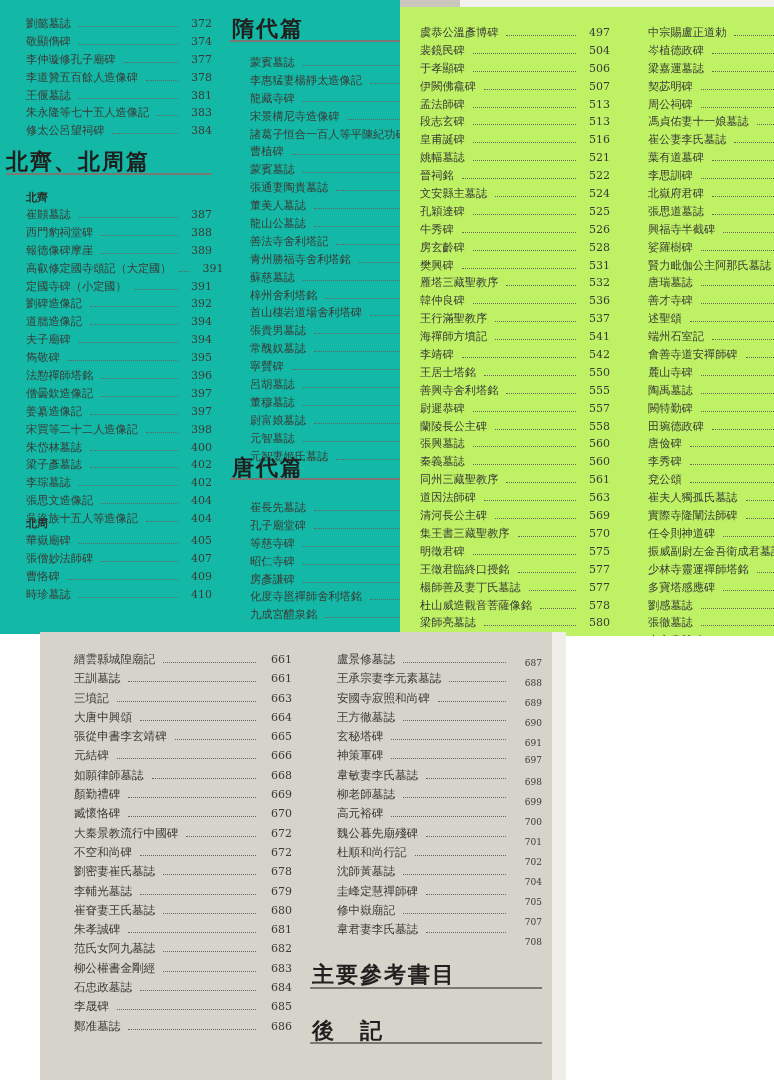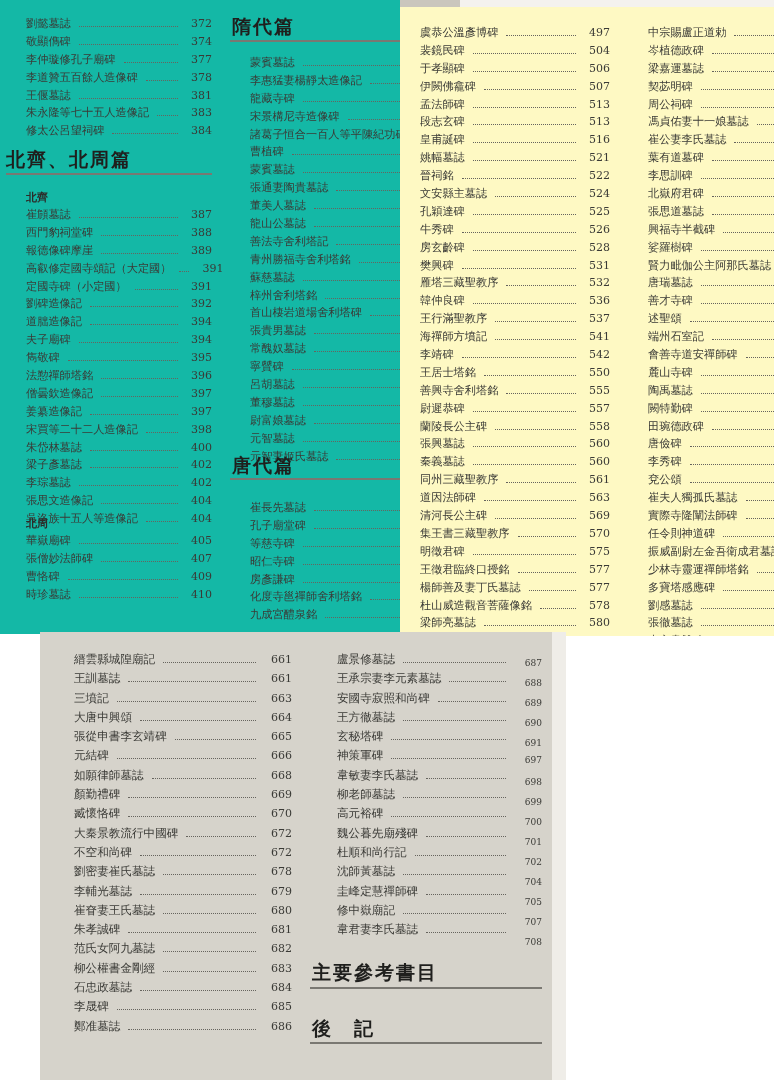--- a/index.html
+++ b/index.html
@@ -4,39 +4,39 @@
 <style>
   html, body { margin:0; padding:0; }
   body {
     width:774px; height:1080px; position:relative; overflow:hidden;
     background:#ffffff;
     font-family:"DejaVu Serif", "Liberation Serif", serif;
     color:#3a3a36;
   }
   .page { position:absolute; overflow:hidden; }
   .p1 { left:0; top:0; width:412px; height:634px; background:#14b8a6; }
-  .p2 { left:400px; top:0; width:374px; height:636px; background:#fef9c3; }
+  .p2 { left:400px; top:0; width:374px; height:636px; background:#bef264; }
   .p2top { position:absolute; left:0; top:0; width:374px; height:7px; background:#f4f2ee; }
   .p2top2 { position:absolute; left:0; top:0; width:60px; height:7px; background:#cac6bd; }
   .p3 { left:40px; top:632px; width:512px; height:448px; background:#d6d3cb; }
   .p3edge { position:absolute; left:552px; top:632px; width:14px; height:448px; background:#efede8; }
 
   .col { position:absolute; }
   .entry {
     display:flex; align-items:baseline; height:17.9px;
     font-size:11.2px; white-space:nowrap;
   }
   .entry .t { flex:0 0 auto; padding-right:4px; }
   .entry .d { flex:1 1 auto; border-bottom:1.5px dotted #66645e; margin:0 6px 3px 4px; min-width:10px; }
   .entry .n { flex:0 0 auto; width:28px; text-align:right; font-size:11px; }
   .entry.nonum .d { margin-right:0; }
 
   .subhead { font-size:11px; font-weight:bold; color:#2c2c2a; height:18px; line-height:18px; font-family:"DejaVu Sans","Liberation Sans",sans-serif; }
   .sechead {
-    position:absolute; font-size:19px; font-weight:bold; color:#1f1f1d;
+    position:absolute; font-size:22px; font-weight:bold; color:#1f1f1d;
     font-family:"DejaVu Sans","Liberation Sans",sans-serif; letter-spacing:2px;
   }
   .rule { position:absolute; height:1.5px; background:#7a7872; }
 
   .p3 .entry { height:19.3px; font-size:11.6px; }
   .p3 .entry .n { width:30px; }
   .skew .entry .n { font-size:9px; position:relative; }
 </style>
 </head>
 <body>

